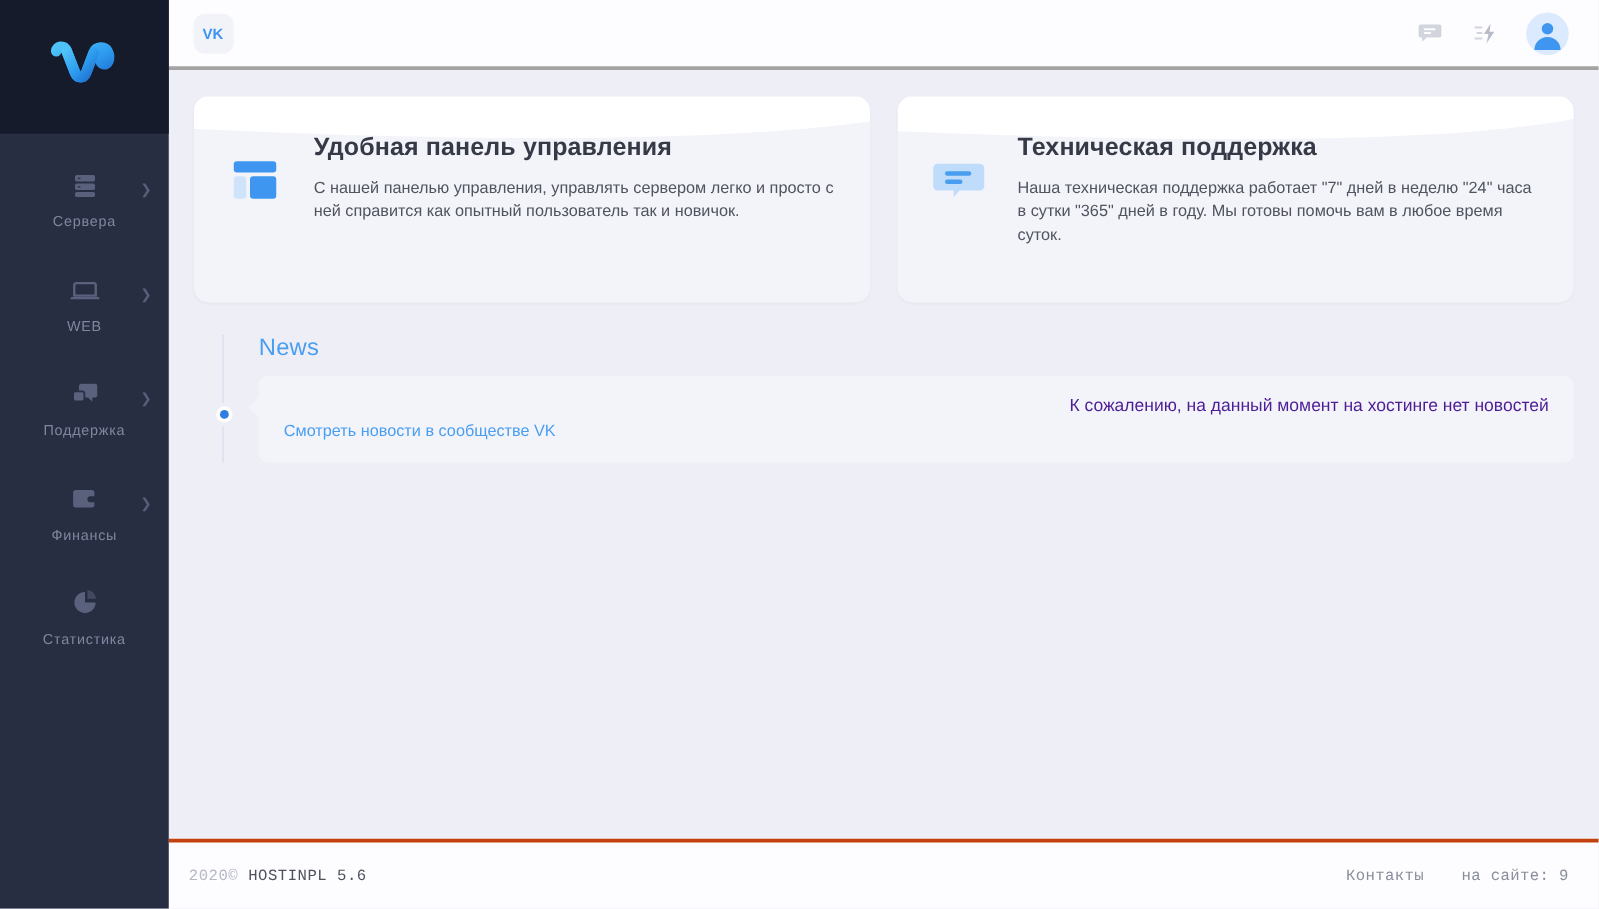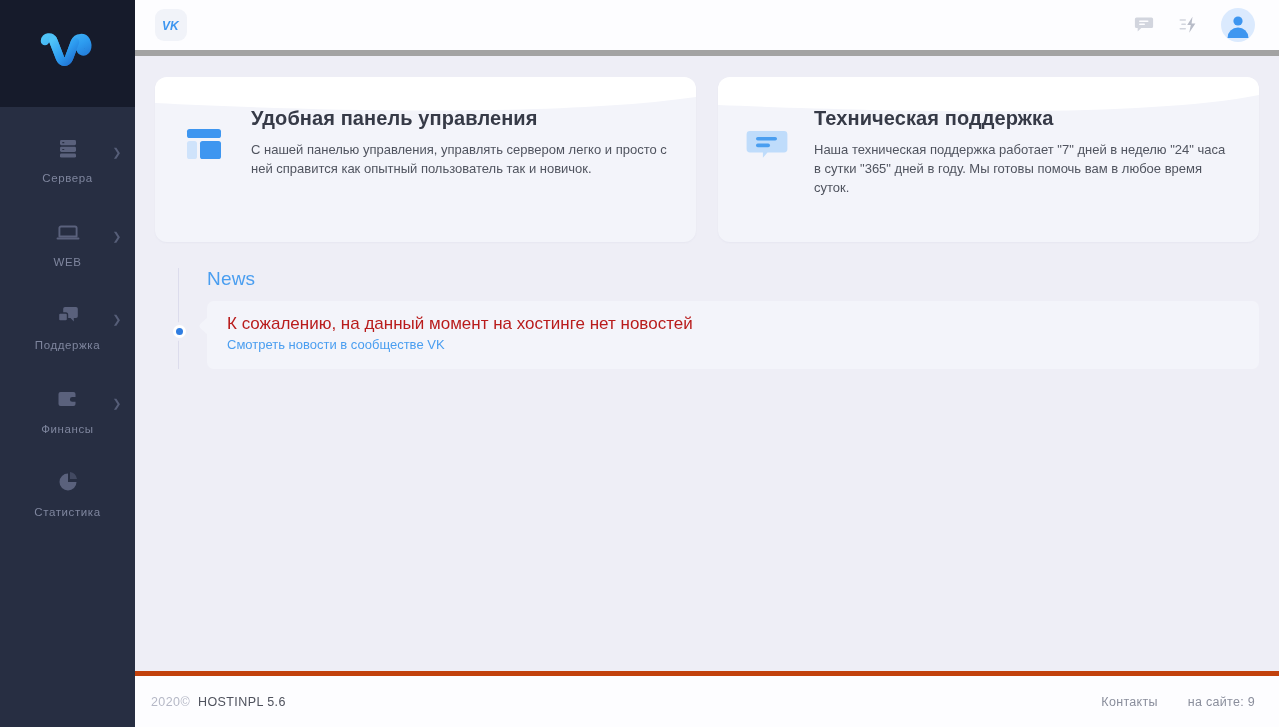--- a/index.html
+++ b/index.html
@@ -52,22 +52,21 @@
   }
 
   
   .main { flex: 1 1 auto; height: 727px; display: flex; flex-direction: column; position: relative; }
 
   .header {
     height: 56px; flex: 0 0 56px;
     background: #fdfdff;
     display: flex; align-items: center;
     padding: 0 24px 0 20px;
-    border-bottom: 6px solid #a3a3a3;
-    font-style: italic;
+    border-bottom: 3px solid #a3a3a3;
   }
   .vk-btn {
     width: 32px; height: 32px; border-radius: 9px;
     background: #f1f3f9;
     display: flex; align-items: center; justify-content: center;
     cursor: pointer;
   }
   .vk-btn svg { display:block; }
   .hdr-spacer { flex: 1 1 auto; }
 
@@ -156,35 +155,36 @@
     padding: 14px 20px 16px 20px;
     min-height: 52px;
   }
   .news-card:before {
     content: "";
     position: absolute; left: -6px; top: 19px;
     width: 12px; height: 12px; background: #f3f4fa;
     transform: rotate(45deg);
     border-radius: 2px;
   }
-  .news-text { font-size: 17px; color: #b91c1c; line-height: 18px; position: relative; }
+  .news-text { font-size: 14px; color: #4c1d95; line-height: 18px; position: relative; text-align: right; }
   .news-link {
     display:inline-block; margin-top: 4px;
     font-size: 13px; color: #4a9ef0; text-decoration: none; cursor: pointer;
     position: relative;
   }
 
   
   .footer {
     flex: 0 0 56px; height: 56px;
     background: #fdfdff;
-    border-top: 5px solid #c2410c;
+    border-top: 3px solid #c2410c;
     display: flex; align-items: center;
     padding: 0 24px 0 16px;
     font-size: 12.5px;
+    font-family: Liberation Mono, monospace;
   }
   .f-year { color: #b5b8c6; letter-spacing: .4px; }
   .f-app { color: #4f525d; letter-spacing: .4px; margin-left: 8px; }
   .f-spacer { flex: 1 1 auto; }
   .f-link { color: #8a8e9c; letter-spacing: .3px; text-decoration: none; cursor: pointer; }
   .f-online { color: #8a8e9c; letter-spacing: .3px; margin-left: 30px; }
 </style>
 </head>
 <body>
 

